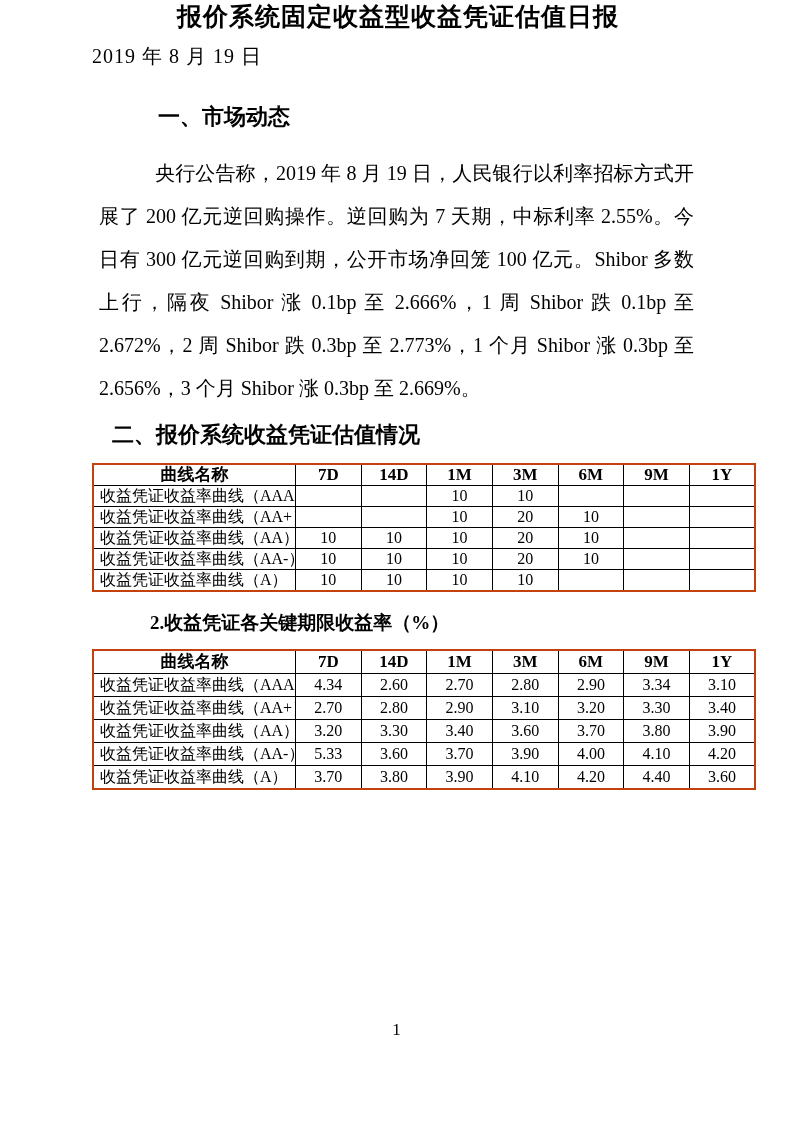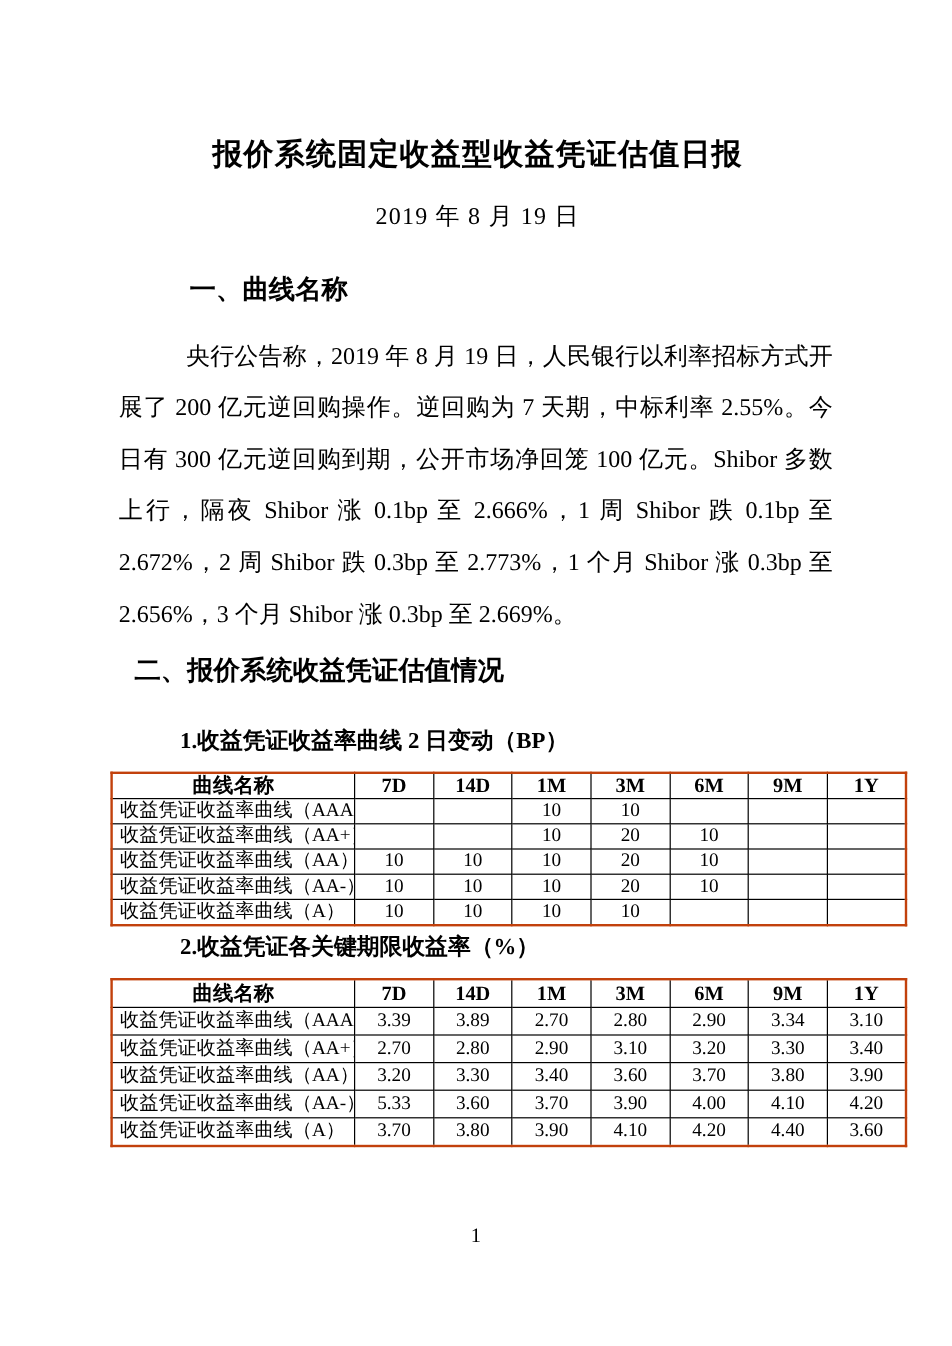--- a/index.html
+++ b/index.html
@@ -9,30 +9,29 @@
     height: 1122px;
     background: #ffffff;
     box-sizing: border-box;
     padding: 0 89px 0 92px;
     font-family: "Liberation Serif", "DejaVu Serif", serif;
     color: #000000;
     overflow: hidden;
   }
   .doc-title {
     margin: 0;
-    padding-top: 112px;
     text-align: center;
     font-family: "Liberation Sans", "DejaVu Sans", sans-serif;
     font-weight: bold;
     font-size: 25px;
     letter-spacing: 1px;
   }
   .doc-date {
-    margin-top: 22px;
-    text-align: center;
+    margin-top: 10px;
+    text-align: left;
     font-size: 20px;
     letter-spacing: 1px;
   }
   .section-heading {
     margin: 32px 0 0 66px;
     font-family: "Liberation Sans", "DejaVu Sans", sans-serif;
     font-weight: bold;
     font-size: 22px;
   }
   .section-heading.valuation { margin-top: 10px; margin-left: 20px; }
@@ -41,21 +40,21 @@
     font-size: 20px;
     line-height: 43px;
     text-align: justify;
     text-indent: 56px;
   }
   .table-title {
     margin: 30px 0 0 58px;
     font-weight: bold;
     font-size: 19px;
   }
-  .table-title.second { margin-top: 4px; }
+  .table-title.second { margin-top: 18px; }
   .data-table {
     border-collapse: collapse;
     width: 664px;
     table-layout: fixed;
     margin-top: 13px;
     font-size: 16px;
     border: 2px solid #c2410c;
   }
   .data-table th, .data-table td {
     border: 1px solid #000000;
@@ -81,27 +80,26 @@
 </style>
 </head>
 <body>
 
 <div class="page">
 
   <h1 class="doc-title">报价系统固定收益型收益凭证估值日报</h1>
 
   <div class="doc-date">2019 年 8 月 19 日</div>
 
-  <h2 class="section-heading market">一、曲线名称</h2>
+  <h2 class="section-heading market">一、市场动态</h2>
 
   <p class="body-paragraph">央行公告称，2019 年 8 月 19 日，人民银行以利率招标方式开展了 200 亿元逆回购操作。逆回购为 7 天期，中标利率 2.55%。今日有 300 亿元逆回购到期，公开市场净回笼 100 亿元。Shibor 多数上行，隔夜 Shibor 涨 0.1bp 至 2.666%，1 周 Shibor 跌 0.1bp 至 2.672%，2 周 Shibor 跌 0.3bp 至 2.773%，1 个月 Shibor 涨 0.3bp 至 2.656%，3 个月 Shibor 涨 0.3bp 至 2.669%。</p>
 
   <h2 class="section-heading valuation">二、报价系统收益凭证估值情况</h2>
 
-  <h3 class="table-title first">1.收益凭证收益率曲线 2 日变动（BP）</h3>
 
   <table class="data-table t1" data-table="sections.valuation.table1">
       <thead>
         <tr>
           <th class="name-col">曲线名称</th>
           <th>7D</th>
           <th>14D</th>
           <th>1M</th>
           <th>3M</th>
           <th>6M</th>
@@ -174,22 +172,22 @@
           <th>1M</th>
           <th>3M</th>
           <th>6M</th>
           <th>9M</th>
           <th>1Y</th>
         </tr>
       </thead>
       <tbody>
         <tr>
           <td class="name-col">收益凭证收益率曲线（AAA）</td>
-          <td>3.39</td>
-          <td>3.89</td>
+          <td>4.34</td>
+          <td>2.60</td>
           <td>2.70</td>
           <td>2.80</td>
           <td>2.90</td>
           <td>3.34</td>
           <td>3.10</td>
         </tr>
         <tr>
           <td class="name-col">收益凭证收益率曲线（AA+）</td>
           <td>2.70</td>
           <td>2.80</td>

